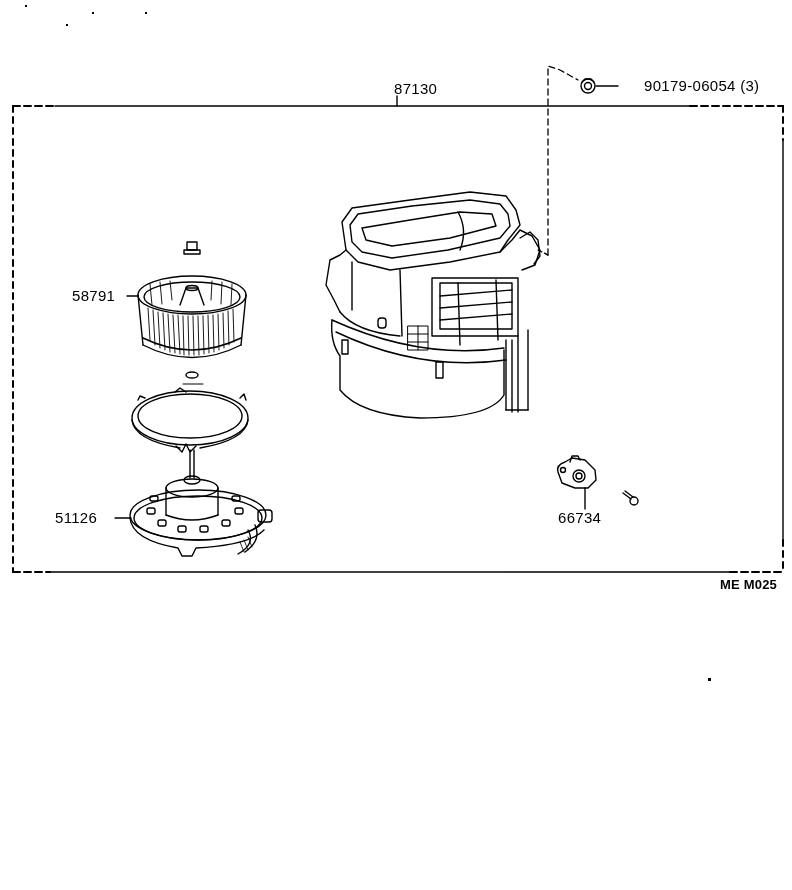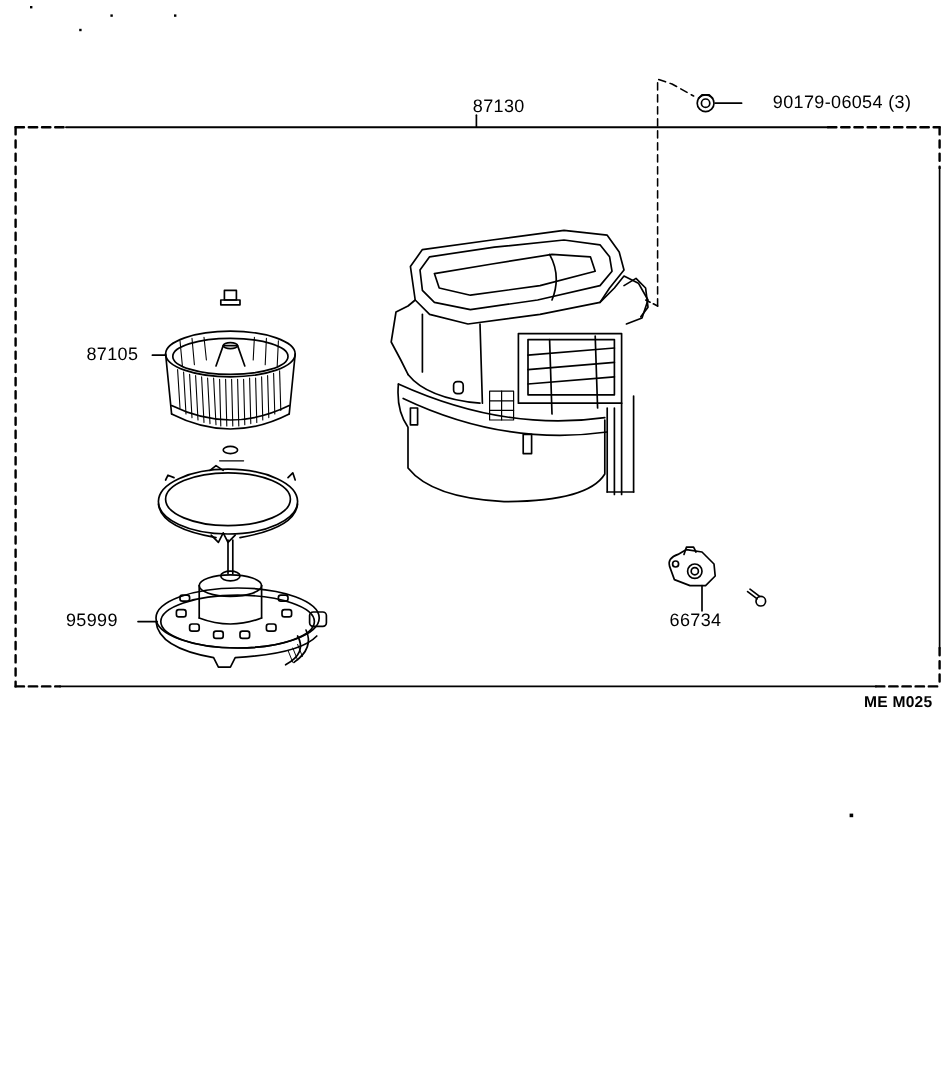--- a/index.html
+++ b/index.html
@@ -204,18 +204,18 @@
       <rect x="25" y="5" width="2" height="2"></rect>
       <rect x="92" y="12" width="2" height="2"></rect>
       <rect x="145" y="12" width="2" height="2"></rect>
       <rect x="66" y="24" width="2" height="2"></rect>
       <rect x="708" y="678" width="3" height="3"></rect>
     </g>
   </svg>
 
   <div class="lbl" style="left:358px; top:81px;margin-left:36px;">87130</div>
   <div class="lbl" style="left:644px; top:78px;">90179-06054 (3)</div>
-  <div class="lbl" style="left:72px; top:288px;">87105</div>
-  <div class="lbl" style="left:55px; top:510px;">95999</div>
+  <div class="lbl" style="left:72px; top:288px;">58791</div>
+  <div class="lbl" style="left:55px; top:510px;">51126</div>
   <div class="lbl" style="left:558px; top:510px;">66734</div>
   <div class="lbl code" style="left:720px; top:577px;">ME M025</div>
 
 </div>
 
 </body></html>

